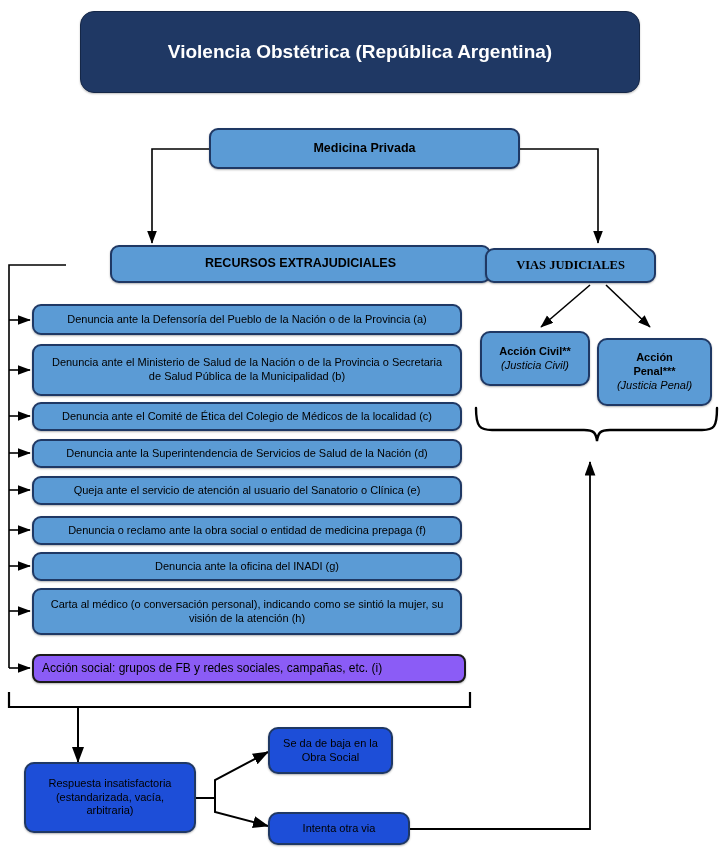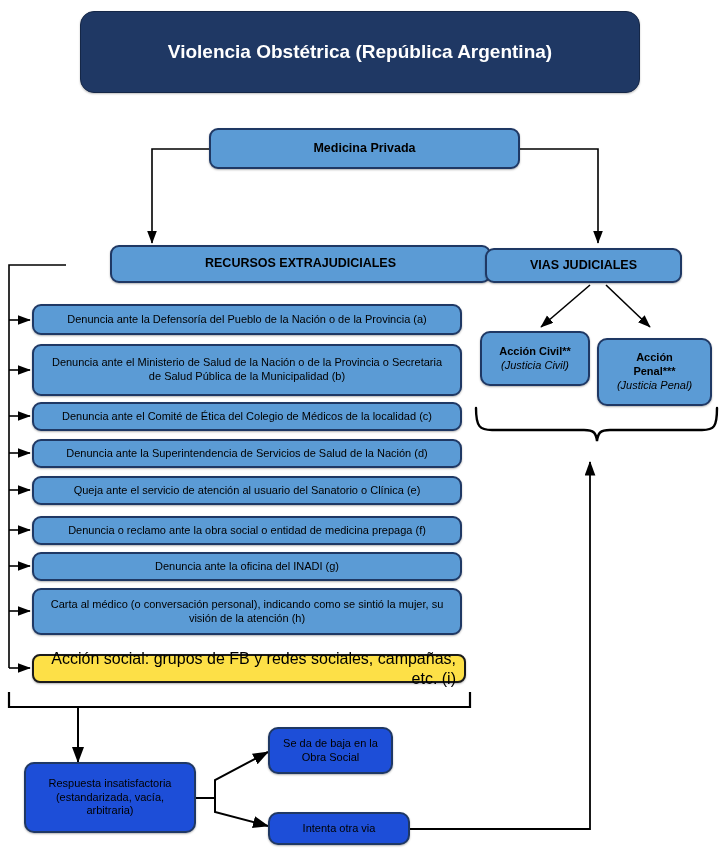--- a/index.html
+++ b/index.html
@@ -44,24 +44,24 @@
     border-radius: 9px;
     font-size: 11px;
     padding: 3px 12px;
     box-shadow: 0 1px 2px rgba(0,0,0,0.3);
   }
   .blue-node.head {
     font-size: 12.5px;
     font-weight: bold;
   }
   .pink-node {
-    background: #fde047;
+    background: #8b5cf6;
     border: 2px solid #1a1a1a;
     border-radius: 8px;
-    font-size: 16px;
+    font-size: 12px;
     padding: 3px 8px;
     box-shadow: 0 1px 2px rgba(0,0,0,0.3);
     text-align: right;
   }
   .judicial-node {
     background: #5B9BD5;
     border: 2px solid #1F3864;
     border-radius: 10px;
     font-size: 11px;
     font-weight: bold;
@@ -155,21 +155,21 @@
   </div>
 
   <div class="node blue-node head" style="left:209px; top:128px; width:311px; height:41px;">
     <span>Medicina Privada</span>
   </div>
 
   <div class="node blue-node head" style="left:66px; top:245px; width:381px; height:38px;margin-left:44px;">
     <span>RECURSOS EXTRAJUDICIALES</span>
   </div>
 
-  <div class="node blue-node head" style="left:485px; top:248px; width:197px; height:35px;">
+  <div class="node blue-node head" style="left:485px; top:248px; width:171px; height:35px;font-family:Liberation Serif, serif;">
     <span>VIAS JUDICIALES</span>
   </div>
 
   <div class="node blue-node" style="left:32px; top:304px; width:430px; height:31px;">
     <span>Denuncia ante la Defensoría del Pueblo de la Nación o de la Provincia (a)</span>
   </div>
 
   <div class="node blue-node" style="left:32px; top:344px; width:430px; height:52px;">
     <span>Denuncia ante el Ministerio de Salud de la Nación o  de la Provincia o Secretaria de Salud Pública de la Municipalidad (b)</span>
   </div>

